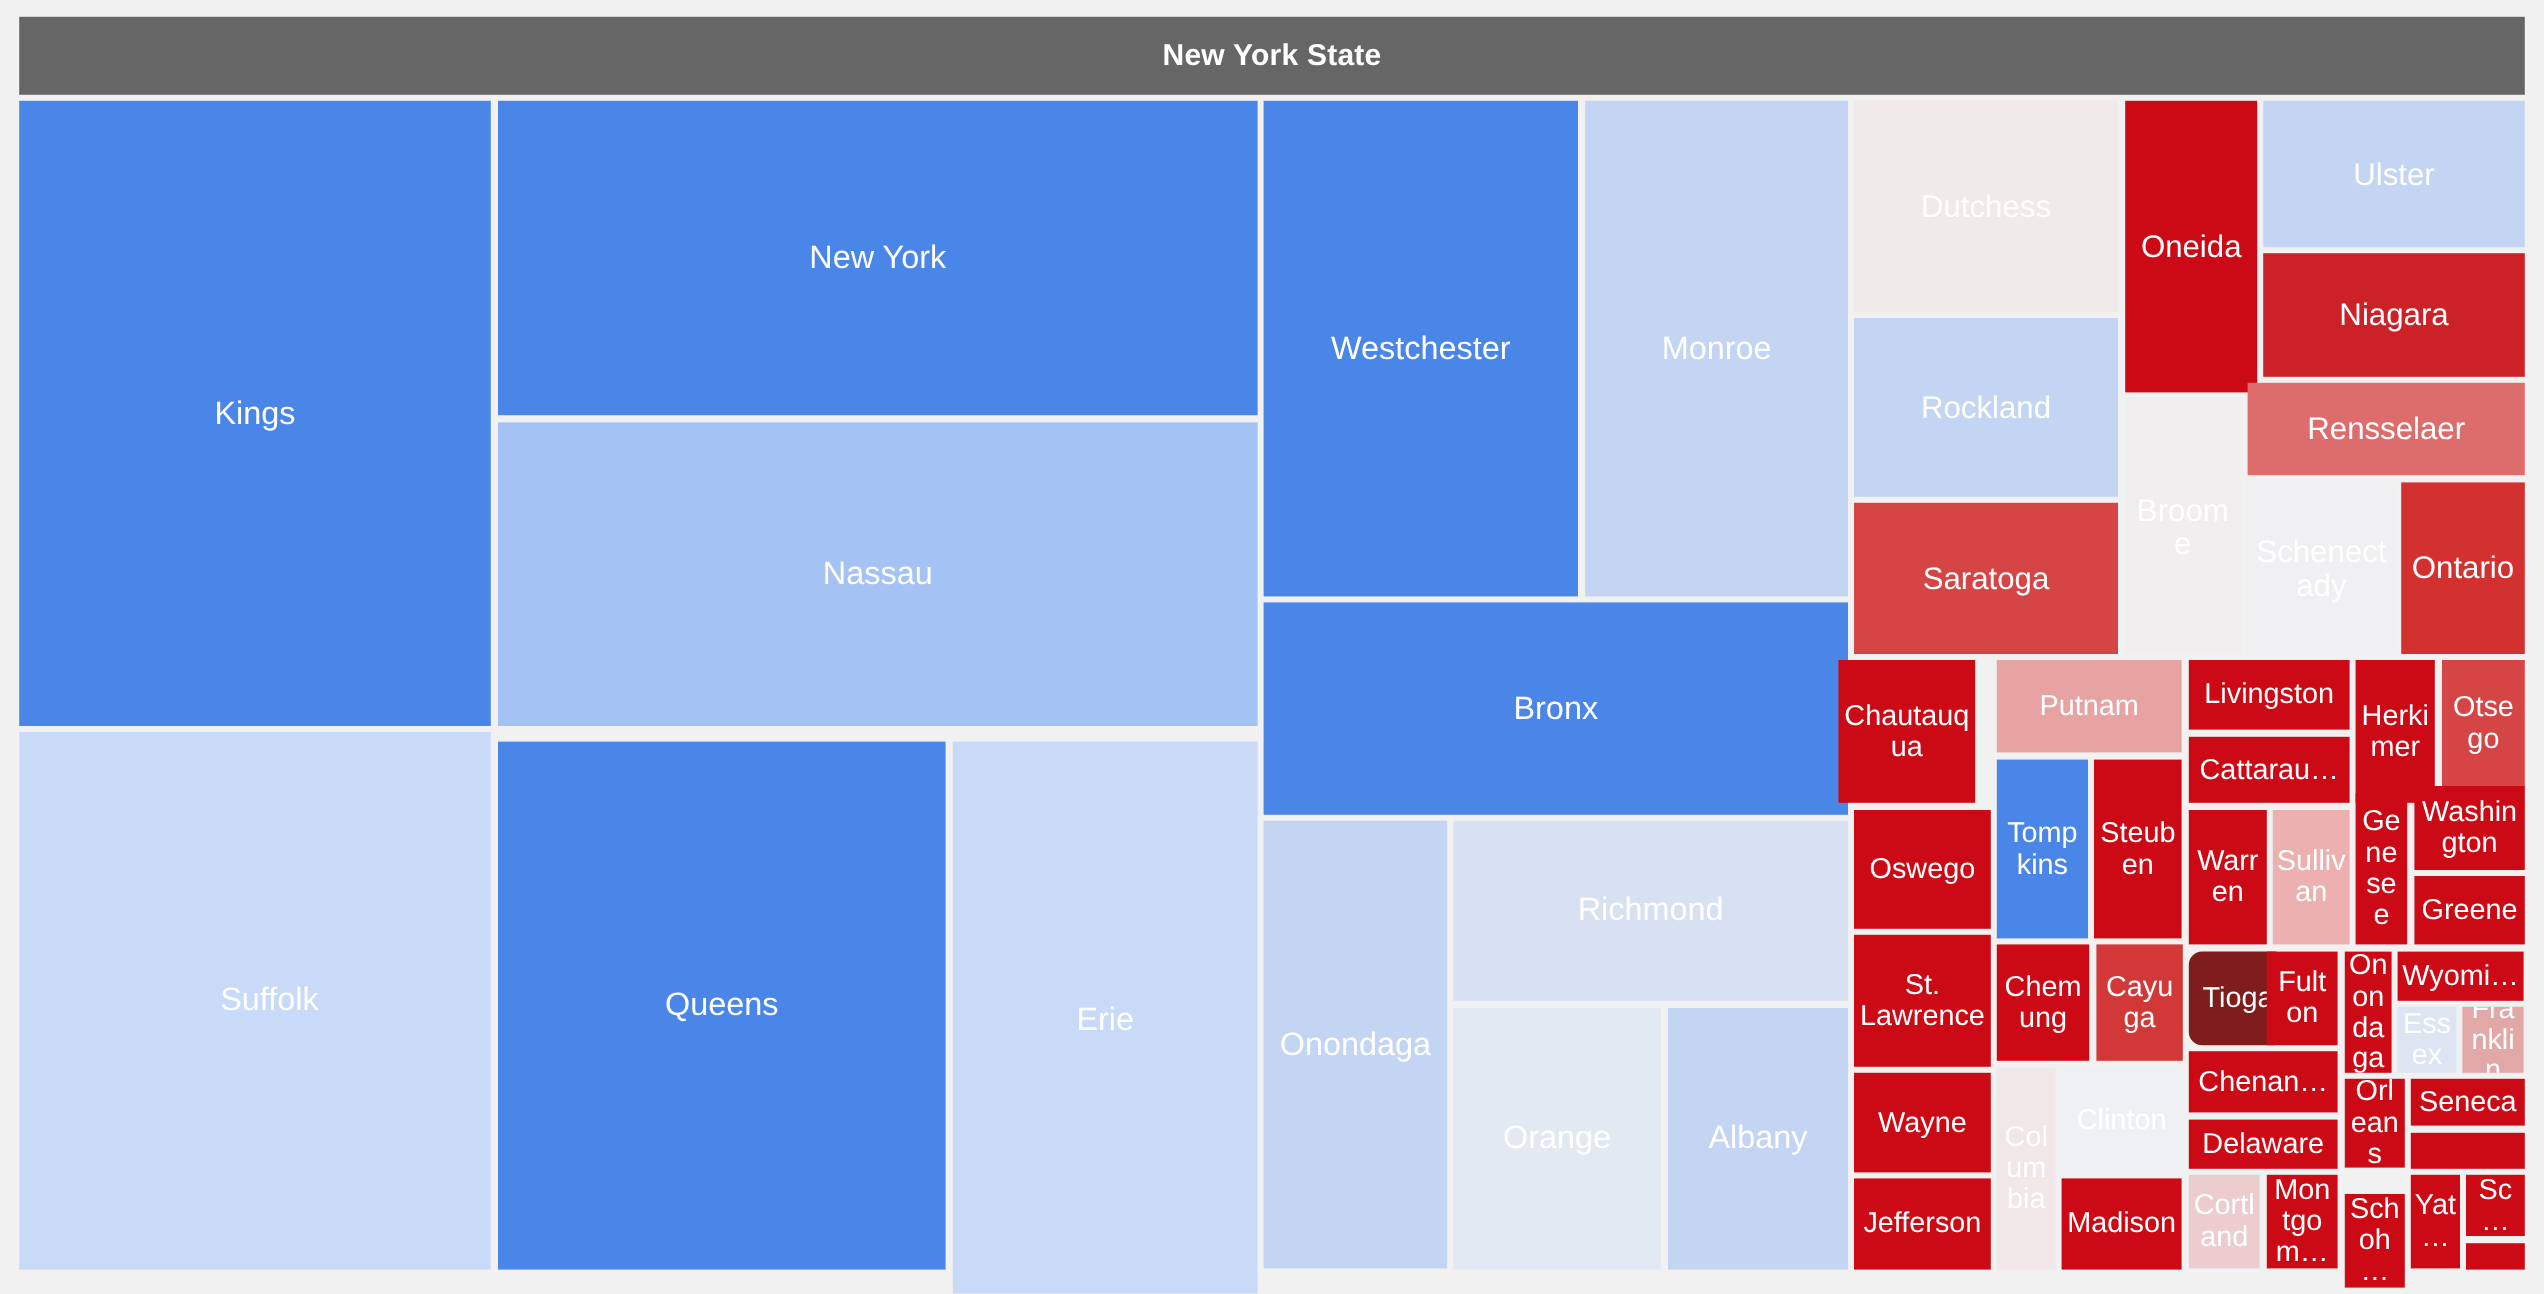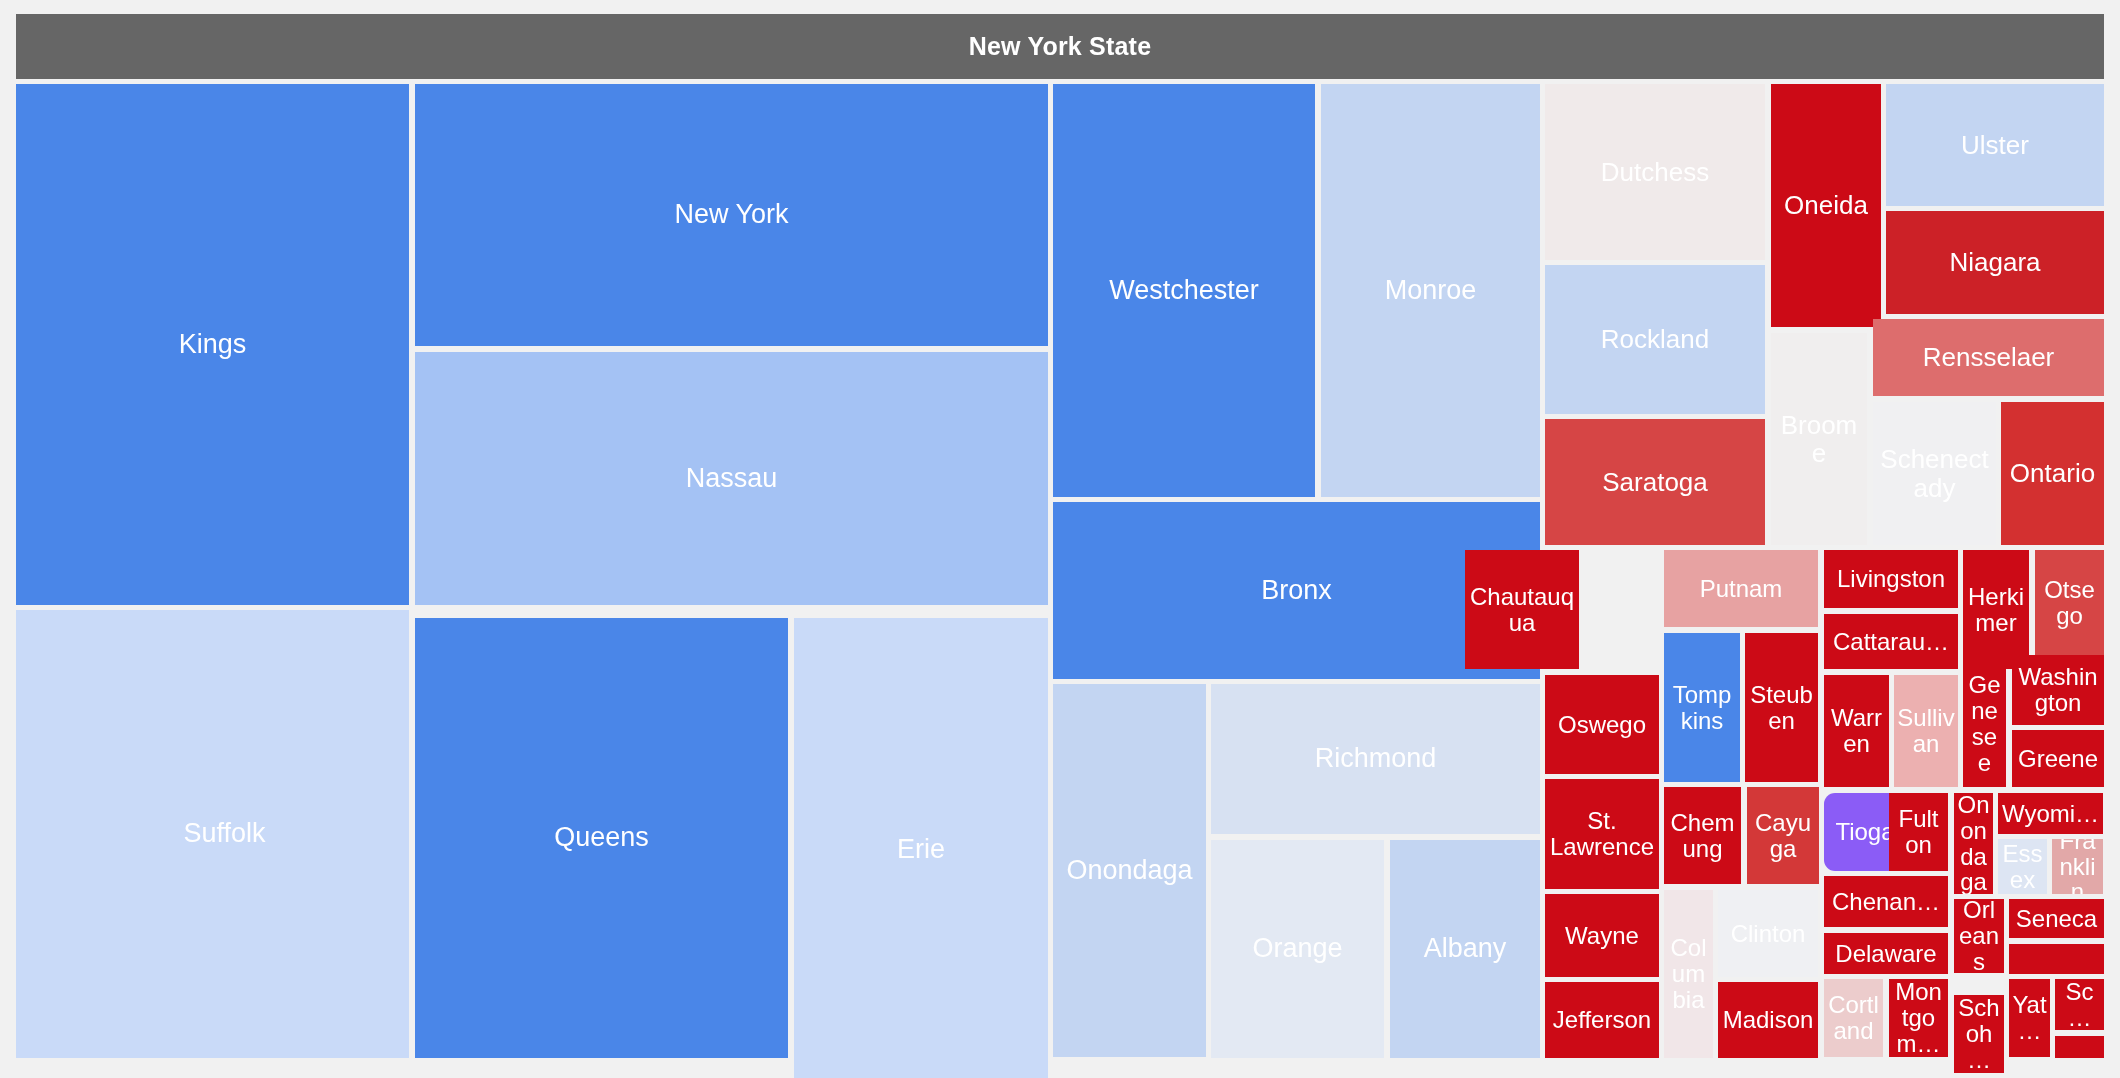--- a/index.html
+++ b/index.html
@@ -123,21 +123,21 @@
       </div>
       <div class="tm-cell" style="left: 1771px; top: 333px; width: 96px; height: 212px; background: rgb(240, 238, 238);">
         <span class="tm-label" style="font-size: 26px;">Broome</span>
       </div>
       <div class="tm-cell" style="left: 1873px; top: 402px; width: 123px; height: 143px; background: rgb(240, 240, 242);">
         <span class="tm-label" style="font-size: 26px;">Schenectady</span>
       </div>
       <div class="tm-cell" style="left: 2001px; top: 402px; width: 103px; height: 143px; background: rgb(211, 48, 48);">
         <span class="tm-label" style="font-size: 26px;">Ontario</span>
       </div>
-      <div class="tm-cell" style="left: 1465px; top: 550px; width: 114px; height: 119px; background: rgb(204, 10, 22);">
+      <div class="tm-cell" style="left: 1532px; top: 550px; width: 114px; height: 119px; background: rgb(204, 10, 22);">
         <span class="tm-label" style="font-size: 24px;">Chautauqua</span>
       </div>
       <div class="tm-cell" style="left: 1545px; top: 675px; width: 114px; height: 99px; background: rgb(204, 10, 22);">
         <span class="tm-label" style="font-size: 24px;">Oswego</span>
       </div>
       <div class="tm-cell" style="left: 1545px; top: 779px; width: 114px; height: 110px; background: rgb(204, 10, 22);">
         <span class="tm-label" style="font-size: 24px;">St. Lawrence</span>
       </div>
       <div class="tm-cell" style="left: 1545px; top: 894px; width: 114px; height: 83px; background: rgb(204, 10, 22);">
         <span class="tm-label" style="font-size: 24px;">Wayne</span>
@@ -174,21 +174,21 @@
       </div>
       <div class="tm-cell" style="left: 1824px; top: 614px; width: 134px; height: 55px; background: rgb(204, 10, 22);">
         <span class="tm-label" style="font-size: 24px;">Cattarau…</span>
       </div>
       <div class="tm-cell" style="left: 1824px; top: 675px; width: 65px; height: 112px; background: rgb(204, 10, 22);">
         <span class="tm-label" style="font-size: 24px;">Warren</span>
       </div>
       <div class="tm-cell" style="left: 1894px; top: 675px; width: 64px; height: 112px; background: rgb(236, 176, 176);">
         <span class="tm-label" style="font-size: 24px;">Sullivan</span>
       </div>
-      <div class="tm-cell" style="left: 1824px; top: 793px; width: 82px; height: 78px; background: #8b5cf6; border-radius: 11px;">
+      <div class="tm-cell" style="left: 1824px; top: 793px; width: 82px; height: 78px; background: #7f1d1d; border-radius: 11px;">
         <span class="tm-label" style="font-size: 24px;">Tioga</span>
       </div>
       <div class="tm-cell" style="left: 1889px; top: 793px; width: 59px; height: 78px; background: rgb(204, 10, 22);">
         <span class="tm-label" style="font-size: 24px;">Fulton</span>
       </div>
       <div class="tm-cell" style="left: 1824px; top: 876px; width: 124px; height: 51px; background: rgb(204, 10, 22);">
         <span class="tm-label" style="font-size: 24px;">Chenan…</span>
       </div>
       <div class="tm-cell" style="left: 1824px; top: 933px; width: 124px; height: 41px; background: rgb(204, 10, 22);">
         <span class="tm-label" style="font-size: 24px;">Delaware</span>

